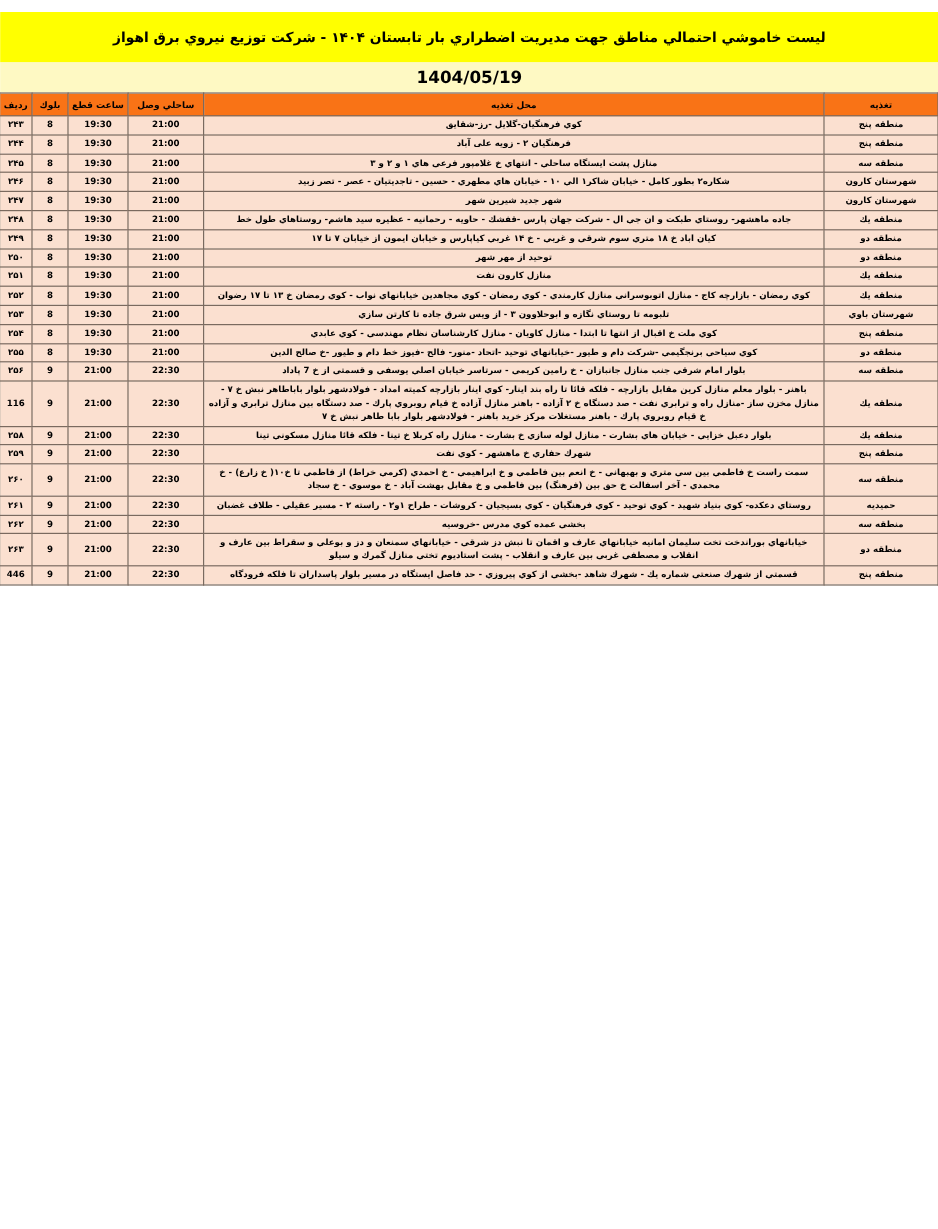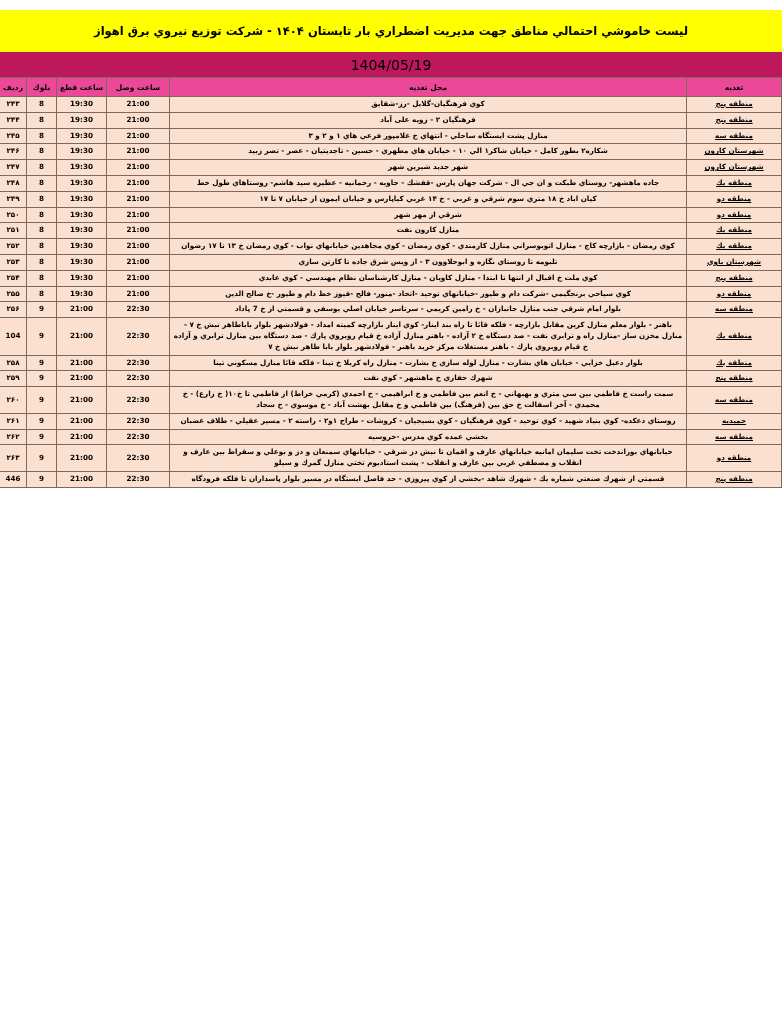--- a/index.html
+++ b/index.html
@@ -27,58 +27,58 @@
     height: 42px;
     display: flex;
     align-items: center;
     justify-content: center;
     font-size: 11.5px;
     font-weight: bold;
     letter-spacing: 0;
     direction: rtl;
   }
   .date-bar {
-    background: #be185d;
+    background: #fef9c3;
     color: #000000;
     height: 25px;
     display: flex;
     align-items: center;
     justify-content: center;
     font-size: 14px;
-    font-weight: normal;
+    font-weight: bold;
     direction: ltr;
   }
   table.sched {
     width: 782px;
     border-collapse: collapse;
     table-layout: fixed;
     direction: rtl;
   }
   table.sched th,
   table.sched td {
     border: 1px solid #7a6a5f;
     text-align: center;
     vertical-align: middle;
     color: #000000;
     padding: 2px 3px;
   }
   table.sched thead th {
-    background: #ec4899;
+    background: #f97316;
     font-size: 7.5px;
     font-weight: bold;
     height: 19px;
     padding: 1px 2px;
   }
   table.sched tbody td {
     background: #fbe0d0;
     font-size: 7.2px;
     font-weight: bold;
     line-height: 1.5;
   }
-  td.c-region  { width: 95px;  font-size: 7.6px; text-decoration: underline; }
+  td.c-region  { width: 95px;  font-size: 7.6px; }
   td.c-addr    { width: 517px; font-size: 7.2px; padding: 3px 6px; }
   td.c-on      { width: 63px;  font-size: 9px; direction: ltr; }
   td.c-off     { width: 50px;  font-size: 9px; direction: ltr; }
   td.c-block   { width: 30px;  font-size: 9px; direction: ltr; }
   td.c-idx     { width: 27px;  font-size: 7.5px; }
   th.c-region  { width: 95px; }
   th.c-addr    { width: 517px; }
   th.c-on      { width: 63px; }
   th.c-off     { width: 50px; }
   th.c-block   { width: 30px; }
@@ -91,21 +91,21 @@
 
   <div class="title-bar">ليست خاموشي احتمالي مناطق جهت مديريت اضطراري بار تابستان ۱۴۰۴ - شركت توزيع نيروي برق اهواز</div>
 
   <div class="date-bar">1404/05/19</div>
 
   <table class="sched">
     <thead>
       <tr>
         <th class="c-region">تغذيه</th>
         <th class="c-addr">محل تغذيه</th>
-        <th class="c-on">ساعت وصل</th>
+        <th class="c-on">ساحلي وصل</th>
         <th class="c-off">ساعت قطع</th>
         <th class="c-block">بلوك</th>
         <th class="c-idx">رديف</th>
       </tr>
     </thead>
     <tbody id="sched-body">
         <tr>
           <td class="c-region">منطقه پنج</td>
           <td class="c-addr">كوي فرهنگيان-گلايل -رز-شقايق</td>
           <td class="c-on">21:00</td>
@@ -156,21 +156,21 @@
         <tr>
           <td class="c-region">منطقه دو</td>
           <td class="c-addr">كيان اباد خ ۱۸ متري سوم شرقي و غربي  - خ ۱۴ غربي كياپارس و خيابان ايمون از خيابان ۷ تا ۱۷</td>
           <td class="c-on">21:00</td>
           <td class="c-off">19:30</td>
           <td class="c-block">8</td>
           <td class="c-idx">۲۴۹</td>
         </tr>
         <tr>
           <td class="c-region">منطقه دو</td>
-          <td class="c-addr">شرقي از مهر شهر</td>
+          <td class="c-addr">توحيد از مهر شهر</td>
           <td class="c-on">21:00</td>
           <td class="c-off">19:30</td>
           <td class="c-block">8</td>
           <td class="c-idx">۲۵۰</td>
         </tr>
         <tr>
           <td class="c-region">منطقه يك</td>
           <td class="c-addr">منازل كارون نفت</td>
           <td class="c-on">21:00</td>
           <td class="c-off">19:30</td>
@@ -216,21 +216,21 @@
           <td class="c-off">21:00</td>
           <td class="c-block">9</td>
           <td class="c-idx">۲۵۶</td>
         </tr>
         <tr>
           <td class="c-region">منطقه يك</td>
           <td class="c-addr">باهنر - بلوار معلم منازل كرين مقابل بازارچه - فلكه قائا تا راه بند اينار- كوي اينار بازارچه كميته امداد - فولادشهر بلوار باباطاهر نبش خ ۷ - منازل مخزن ساز -منازل راه و ترابري نفت - صد دستگاه خ ۲ آزاده - باهنر منازل آزاده خ قيام روبروي پارك - صد دستگاه بين منازل ترابري و آزاده خ قيام روبروي پارك - باهنر مستغلات مركز خريد باهنر - فولادشهر بلوار بابا طاهر نبش خ ۷</td>
           <td class="c-on">22:30</td>
           <td class="c-off">21:00</td>
           <td class="c-block">9</td>
-          <td class="c-idx">104</td>
+          <td class="c-idx">116</td>
         </tr>
         <tr>
           <td class="c-region">منطقه يك</td>
           <td class="c-addr">بلوار دعبل خزايي - خيابان هاي بشارت - منازل لوله سازي خ بشارت - منازل راه كربلا خ تينا - فلكه قائا منازل مسكوني تينا</td>
           <td class="c-on">22:30</td>
           <td class="c-off">21:00</td>
           <td class="c-block">9</td>
           <td class="c-idx">۲۵۸</td>
         </tr>
         <tr>

